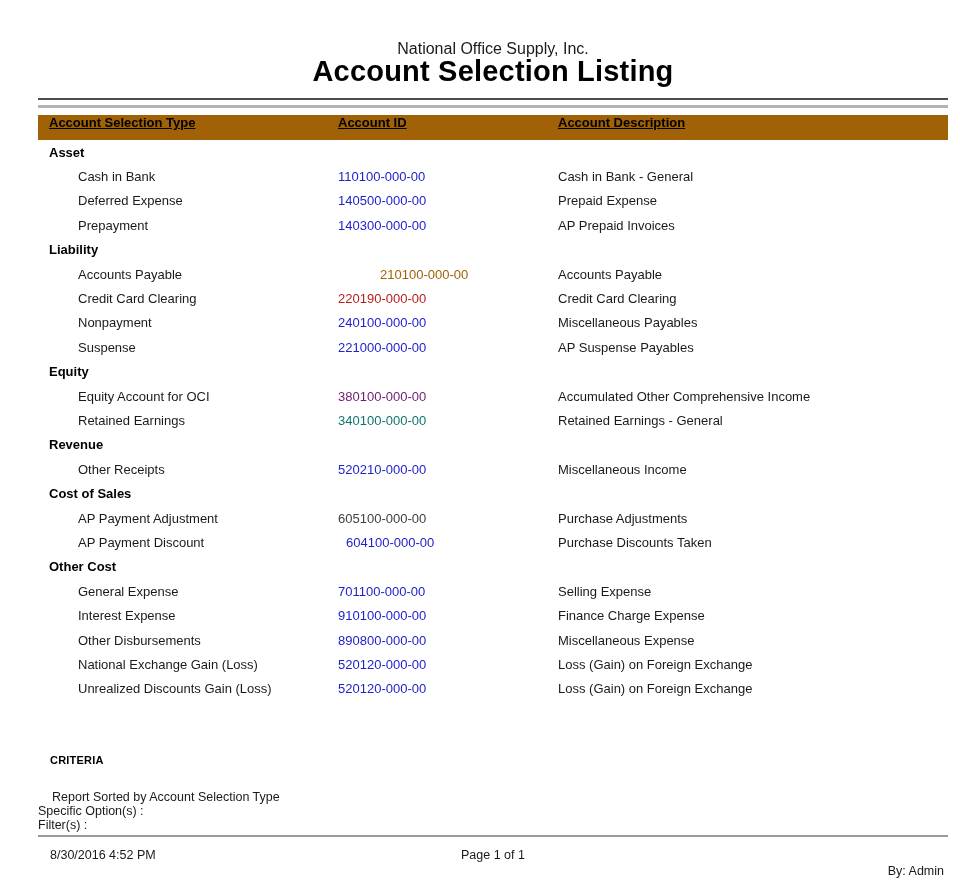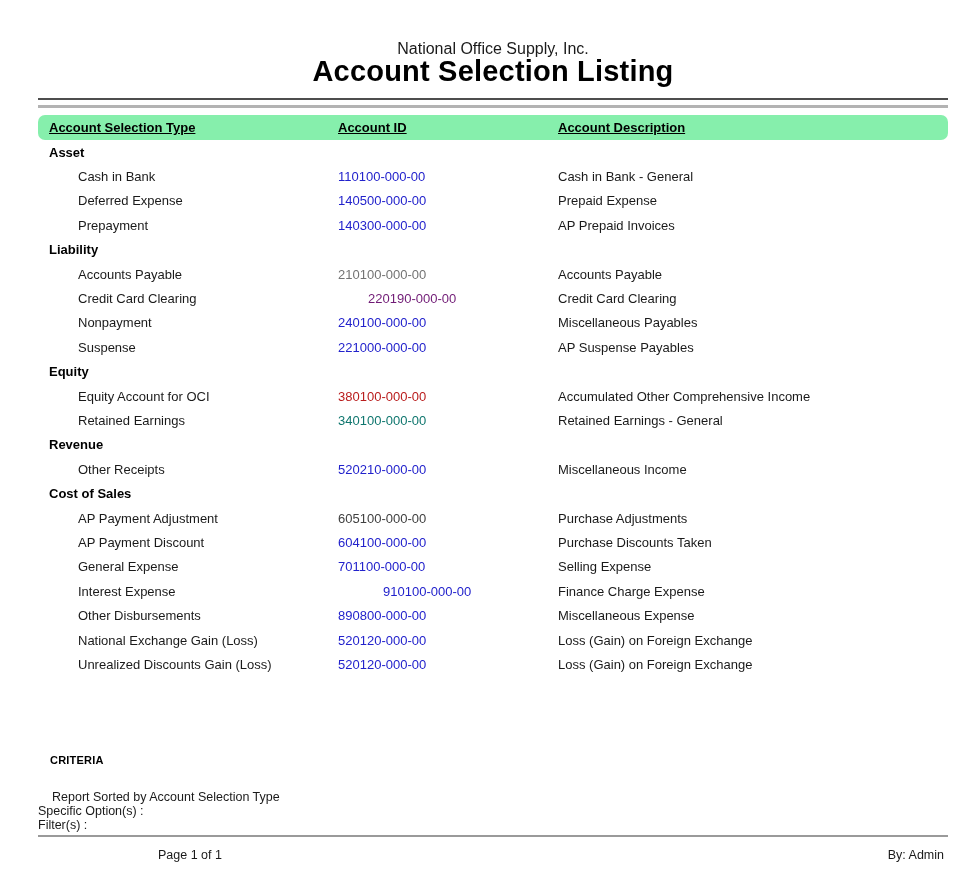--- a/index.html
+++ b/index.html
@@ -23,21 +23,21 @@
     position: absolute; top: 55px; left: 38px; width: 910px;
     text-align: center; font-size: 29px; font-weight: 600; color: #000000;
     letter-spacing: 0.2px;
   }
   .rule-dark  { position: absolute; top: 98px;  left: 38px; width: 910px; height: 2px; background: #4d4d4d; }
   .rule-light { position: absolute; top: 105px; left: 38px; width: 910px; height: 3px; background: #b3b3b3; }
 
   
   .band {
     position: absolute; top: 115px; left: 38px; width: 910px; height: 25px;
-    background: #86efac; display: flex; align-items: center; border-radius: 7px;
+    background: #a16207; display: flex; 
   }
   .band .col { font-size: 13px; font-weight: bold; text-decoration: underline; color: #000; }
 
   .col1 { width: 300px; padding-left: 11px; }
   .col2 { width: 220px; }
   .col3 { flex: 1; }
 
   
   .table { position: absolute; top: 140px; left: 38px; width: 910px; }
   .trow { display: flex; align-items: center; height: 24.4px; font-size: 13px; }
@@ -59,21 +59,21 @@
   .criteria-row .c3 { flex: 1; }
 
   
   .footer-rule { position: absolute; top: 835px; left: 38px; width: 910px; height: 2px; background: #9a9a9a; }
   .footer-row {
     position: absolute; top: 848px; left: 38px; width: 910px;
     display: flex; font-size: 12.5px; color: #1a1a1a;
   }
   .footer-row .f-left   { width: 303px; padding-left: 12px; }
   .footer-row .f-center { width: 304px; text-align: center; }
-  .footer-row .f-right  { flex: 1; text-align: right; padding-right: 4px; }
+  .footer-row .f-right  { flex: 1; text-align: right; padding-right: 4px; margin-top: 16px; }
 </style>
 </head>
 <body>
 
 <div class="page">
 
   <div class="company">National Office Supply, Inc.</div>
   <div class="report-title">Account Selection Listing</div>
 
   <div class="rule-dark"></div>
@@ -106,46 +106,46 @@
         <div class="col2"><span class="acct-link" style="color: rgb(34, 34, 204);">140300-000-00</span></div>
         <div class="col3">AP Prepaid Invoices</div>
       </div>
       <div class="trow group">
         <div class="col1">Liability</div>
         <div class="col2"></div>
         <div class="col3"></div>
       </div>
       <div class="trow detail">
         <div class="col1">Accounts Payable</div>
-        <div class="col2"><span class="acct-link" style="color: #737373;">210100-000-00</span></div>
+        <div class="col2"><span class="acct-link" style="color: #a16207; margin-left: 42px;">210100-000-00</span></div>
         <div class="col3">Accounts Payable</div>
       </div>
       <div class="trow detail">
         <div class="col1">Credit Card Clearing</div>
-        <div class="col2"><span class="acct-link" style="color: #701a75; margin-left: 30px;">220190-000-00</span></div>
+        <div class="col2"><span class="acct-link" style="color: #b91c1c;">220190-000-00</span></div>
         <div class="col3">Credit Card Clearing</div>
       </div>
       <div class="trow detail">
         <div class="col1">Nonpayment</div>
         <div class="col2"><span class="acct-link" style="color: rgb(34, 34, 204);">240100-000-00</span></div>
         <div class="col3">Miscellaneous Payables</div>
       </div>
       <div class="trow detail">
         <div class="col1">Suspense</div>
         <div class="col2"><span class="acct-link" style="color: rgb(34, 34, 204);">221000-000-00</span></div>
         <div class="col3">AP Suspense Payables</div>
       </div>
       <div class="trow group">
         <div class="col1">Equity</div>
         <div class="col2"></div>
         <div class="col3"></div>
       </div>
       <div class="trow detail">
         <div class="col1">Equity Account for OCI</div>
-        <div class="col2"><span class="acct-link" style="color: #b91c1c;">380100-000-00</span></div>
+        <div class="col2"><span class="acct-link" style="color: #701a75;">380100-000-00</span></div>
         <div class="col3">Accumulated Other Comprehensive Income</div>
       </div>
       <div class="trow detail">
         <div class="col1">Retained Earnings</div>
         <div class="col2"><span class="acct-link" style="color: #0f766e;">340100-000-00</span></div>
         <div class="col3">Retained Earnings - General</div>
       </div>
       <div class="trow group">
         <div class="col1">Revenue</div>
         <div class="col2"></div>
@@ -161,31 +161,36 @@
         <div class="col2"></div>
         <div class="col3"></div>
       </div>
       <div class="trow detail">
         <div class="col1">AP Payment Adjustment</div>
         <div class="col2"><span class="acct-link" style="color: #404040;">605100-000-00</span></div>
         <div class="col3">Purchase Adjustments</div>
       </div>
       <div class="trow detail">
         <div class="col1">AP Payment Discount</div>
-        <div class="col2"><span class="acct-link" style="color: rgb(34, 34, 204);">604100-000-00</span></div>
+        <div class="col2"><span class="acct-link" style="color: rgb(34, 34, 204); margin-left: 8px;">604100-000-00</span></div>
         <div class="col3">Purchase Discounts Taken</div>
+      </div>
+      <div class="trow group">
+        <div class="col1">Other Cost</div>
+        <div class="col2"></div>
+        <div class="col3"></div>
       </div>
       <div class="trow detail">
         <div class="col1">General Expense</div>
         <div class="col2"><span class="acct-link" style="color: rgb(34, 34, 204);">701100-000-00</span></div>
         <div class="col3">Selling Expense</div>
       </div>
       <div class="trow detail">
         <div class="col1">Interest Expense</div>
-        <div class="col2"><span class="acct-link" style="color: rgb(34, 34, 204); margin-left: 45px;">910100-000-00</span></div>
+        <div class="col2"><span class="acct-link" style="color: rgb(34, 34, 204);">910100-000-00</span></div>
         <div class="col3">Finance Charge Expense</div>
       </div>
       <div class="trow detail">
         <div class="col1">Other Disbursements</div>
         <div class="col2"><span class="acct-link" style="color: rgb(34, 34, 204);">890800-000-00</span></div>
         <div class="col3">Miscellaneous Expense</div>
       </div>
       <div class="trow detail">
         <div class="col1">National Exchange Gain (Loss)</div>
         <div class="col2"><span class="acct-link" style="color: rgb(34, 34, 204);">520120-000-00</span></div>
@@ -200,17 +205,18 @@
 
   <div class="criteria-heading">CRITERIA</div>
   <div class="criteria-row">
     <div class="c1">Report Sorted by Account Selection Type</div>
     <div class="c2">Specific Option(s) :</div>
     <div class="c3">Filter(s) :</div>
   </div>
 
   <div class="footer-rule"></div>
   <div class="footer-row">
+    <div class="f-left">8/30/2016 4:52 PM</div>
     <div class="f-center">Page 1 of 1</div>
     <div class="f-right">By: Admin</div>
   </div>
 
 </div>
 
 </body></html>

